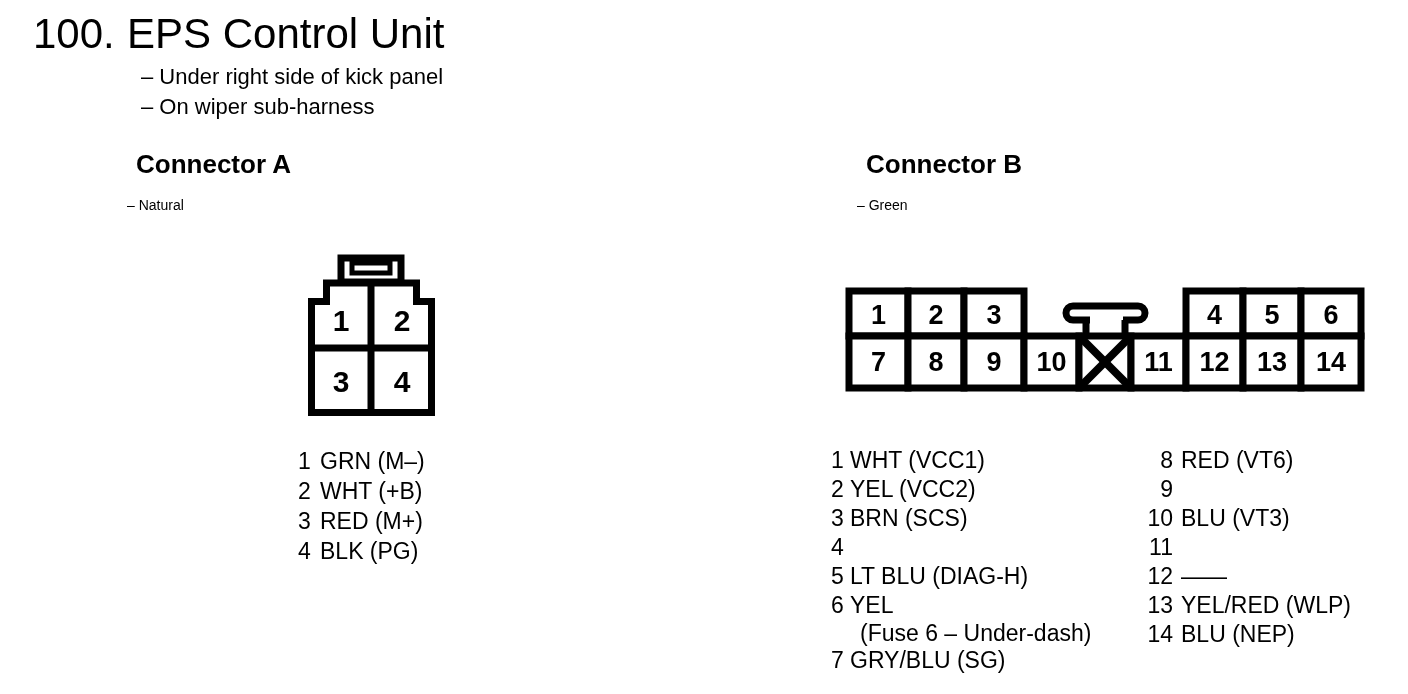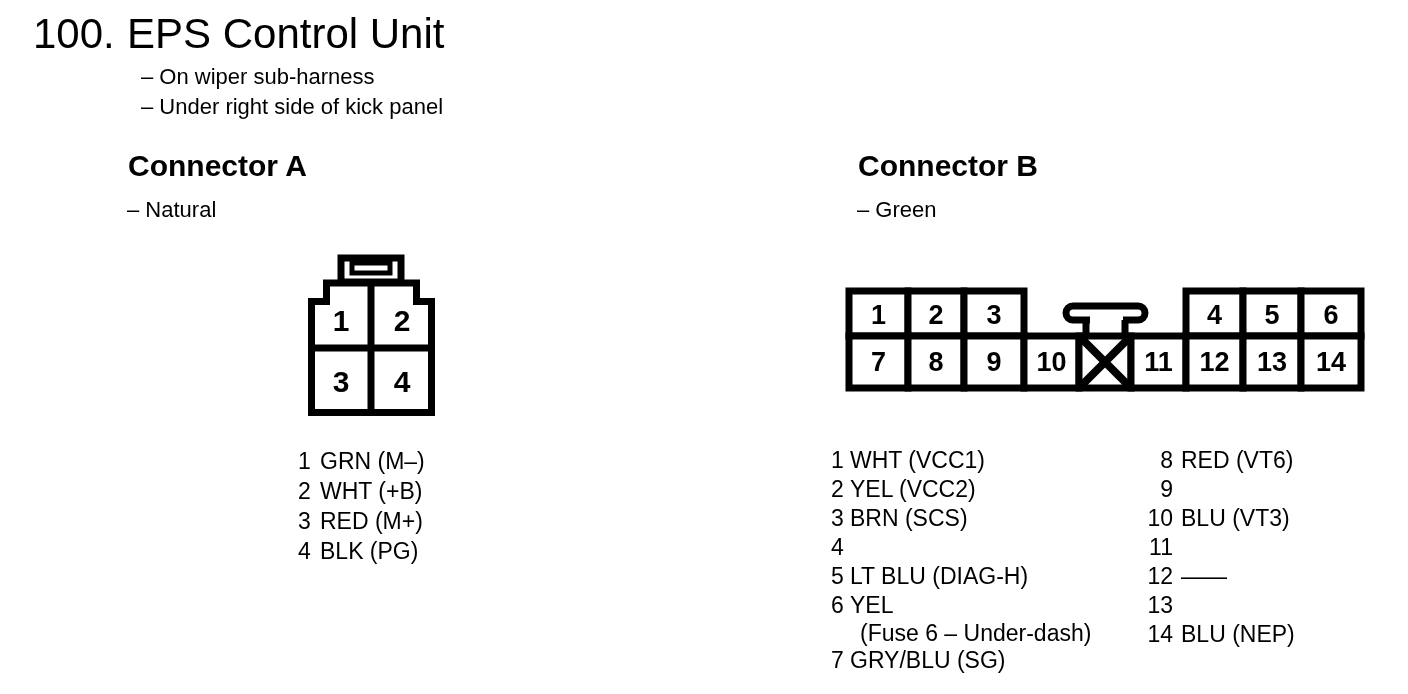--- a/index.html
+++ b/index.html
@@ -15,22 +15,22 @@
 
   .title-num, .title-text {
     font-size: 42px; font-weight: normal; line-height: 1;
     white-space: nowrap;
   }
   .title-num  { left: 33px;  top: 13px; }
   .title-text { left: 127px; top: 13px; }
 
   .notes { left: 141px; top: 62px; font-size: 22px; line-height: 30px; white-space: nowrap; }
 
-  .conn-heading { font-size: 30px; font-weight: bold; line-height: 1; white-space: nowrap; }
-  .color-note   { font-size: 22px; line-height: 1.2; white-space: nowrap; }
+  .conn-heading { font-size: 26px; font-weight: bold; line-height: 1; white-space: nowrap; margin-left: 8px; }
+  .color-note   { font-size: 14px; line-height: 1.2; white-space: nowrap; }
 
   .pin-list { font-size: 23px; white-space: nowrap; }
   .pin-row  { display: flex; }
   .lh30 .pin-row { line-height: 30px; }
   .lh29 .pin-row { line-height: 29px; }
   .pin-num  { flex: none; text-align: right; }
   .num-a  { width: 10px; margin-right: 12px; }
   .num-bl { width: 10px; margin-right: 9px; }
   .num-br { width: 32px; margin-right: 8px; }
   .sub-label { margin-left: 29px; line-height: 26px; }
@@ -48,22 +48,22 @@
   }
 </style>
 </head>
 <body>
 
 <div>
 
   <div class="abs title-num">100.</div>
   <div class="abs title-text">EPS Control Unit</div>
   <div class="abs notes">
+    <div>– Under right side of kick panel</div>
     <div>– On wiper sub-harness</div>
-    <div>– Under right side of kick panel</div>
   </div>
 
   <div class="abs conn-heading" style="left:128px; top:151px;">Connector A</div>
   <div class="abs color-note" style="left:127px; top:197px;">– Natural</div>
 
   <svg class="abs" style="left:295px; top:248px;" width="152" height="174" viewBox="0 0 152 174">
 
     <rect x="46" y="10" width="60" height="24" fill="#fff" stroke="#000" stroke-width="7"></rect>
     <rect x="57" y="15" width="38" height="10" fill="#fff" stroke="#000" stroke-width="5"></rect>
 
@@ -191,20 +191,21 @@
     </div>
     <div class="pin-row">
       <span class="pin-num num-br">11</span>
     </div>
     <div class="pin-row">
       <span class="pin-num num-br">12</span>
       <span>——</span>
     </div>
     <div class="pin-row">
       <span class="pin-num num-br">13</span>
+      <span>YEL/RED (WLP)</span>
     </div>
     <div class="pin-row">
       <span class="pin-num num-br">14</span>
       <span>BLU (NEP)</span>
     </div>
   </div>
 
 </div>
 
 </body></html>

